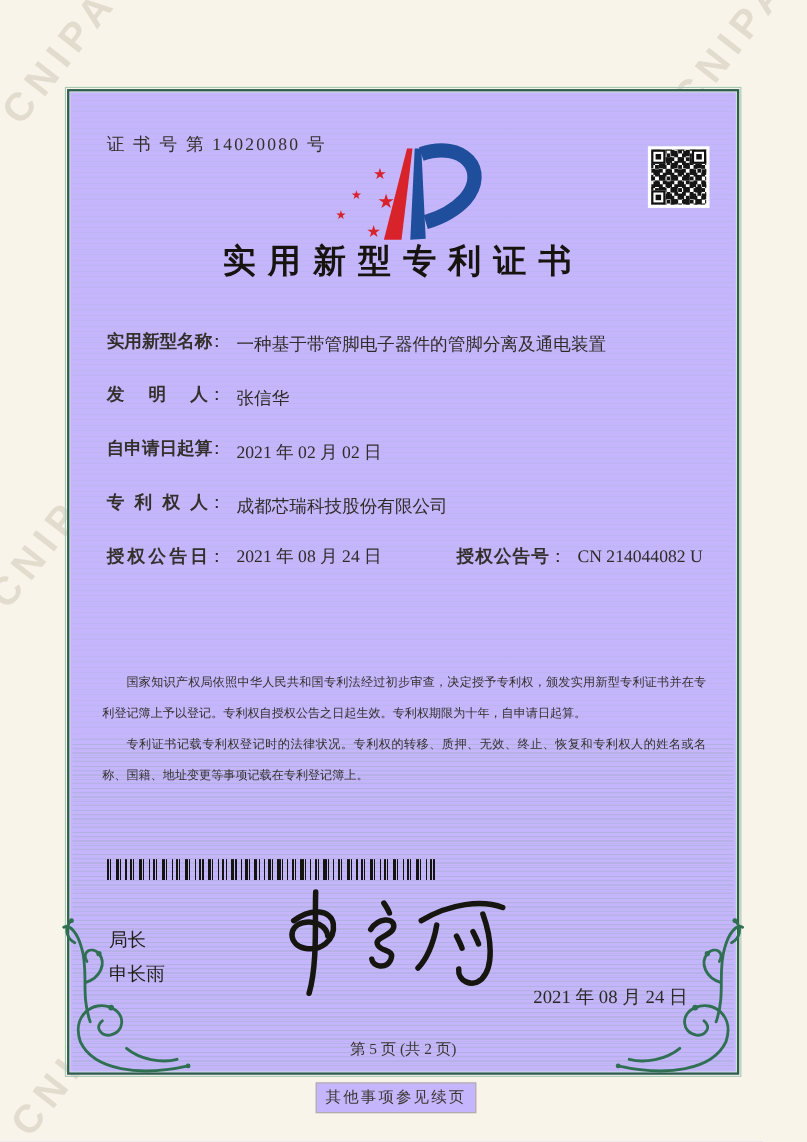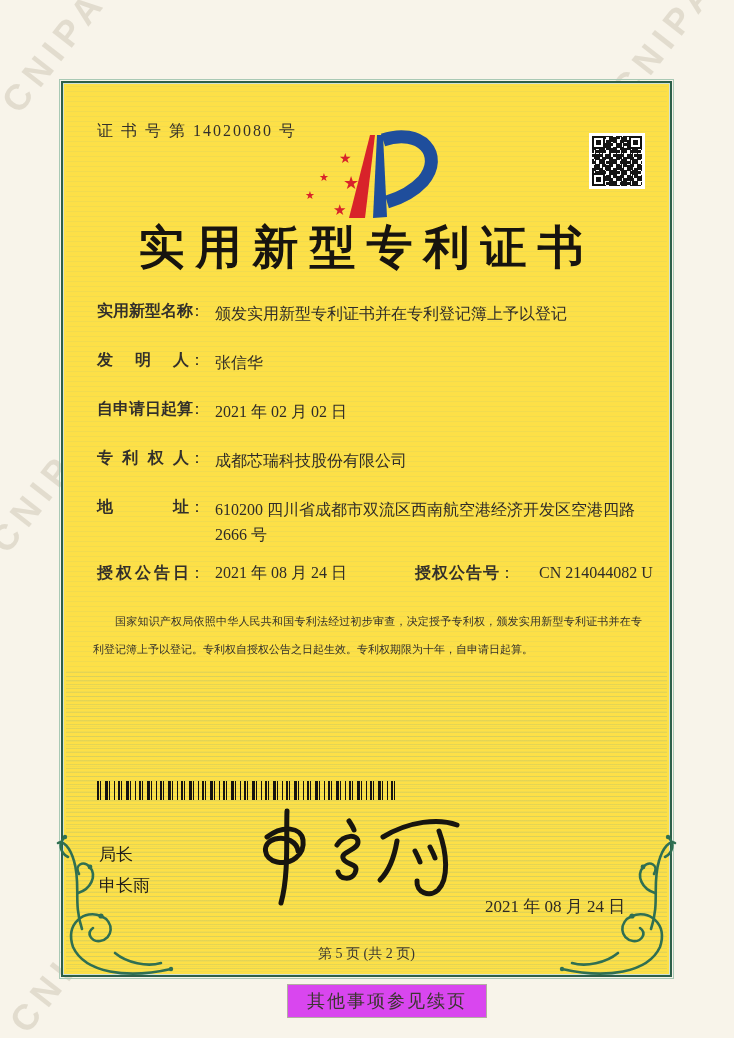--- a/index.html
+++ b/index.html
@@ -18,21 +18,21 @@
     color:rgba(176,166,143,0.30);
     transform:rotate(-52deg);
     white-space:nowrap;pointer-events:none;user-select:none;
   }
   
   .frame{
     position:absolute;left:61px;top:81px;width:611px;height:896px;
     border:2px solid #2d5f49;
     outline:1px solid #a9c9b5;outline-offset:1px;
     box-shadow:inset 0 0 0 1px #cfe2d6;
-    background:#fde047;
+    background:#c4b5fd;
     box-sizing:border-box;
   }
   .guilloche-all{
     position:absolute;inset:3px;pointer-events:none;
     background:repeating-linear-gradient(180deg,rgba(140,175,150,0.10) 0 1px,transparent 1px 5px);
   }
   .guilloche-bottom{
     position:absolute;left:3px;right:3px;bottom:3px;height:300px;pointer-events:none;
     background:repeating-linear-gradient(180deg,rgba(125,165,140,0.20) 0 1px,transparent 1px 4px);
   }
@@ -50,21 +50,21 @@
     position:relative;width:100%;height:100%;
     background:
       repeating-conic-gradient(#151515 0 25%,transparent 0 50%) 0px 0px/7px 7px,
       repeating-conic-gradient(#151515 0 25%,#ffffff 0 50%) 2px 1px/11px 11px;
   }
   .fp{position:absolute;width:9px;height:9px;border:2px solid #111;background:#fff;}
   .fp::after{content:"";position:absolute;inset:2px;background:#111;}
   .fp.tl{left:0;top:0;} .fp.tr{right:0;top:0;} .fp.bl{left:0;bottom:0;}
   .title{
     position:absolute;left:0;right:0;top:134px;text-align:center;
-    font-size:46px;font-weight:bold;letter-spacing:11px;color:#17140f;
+    font-size:30px;font-weight:bold;letter-spacing:11px;color:#17140f;
   }
   
   .fields{position:absolute;left:34px;right:30px;top:218px;font-size:16px;line-height:19px;}
   .row{margin-bottom:24px;white-space:nowrap;}
   .lab{
     display:inline-block;width:92px;vertical-align:top;
     text-align:justify;text-align-last:justify;color:#33302b;font-weight:bold;
   }
   .colon{display:inline-block;vertical-align:top;}
   .val{display:inline-block;vertical-align:top;max-width:455px;white-space:normal;line-height:25px;margin-left:6px;}
@@ -87,22 +87,22 @@
       #15130f 17px 18px,transparent 18px 21px);
   }
   .signer{position:absolute;left:36px;top:756px;font-size:17px;line-height:31px;color:#23201b;
           font-family:"Liberation Sans","DejaVu Sans",sans-serif;}
   .signature{position:absolute;left:168px;top:722px;}
   .issue-date{position:absolute;left:372px;top:812px;width:240px;text-align:center;font-size:17px;color:#2c2924;}
   .page-info{position:absolute;left:0;right:0;top:862px;text-align:center;font-size:14px;color:#3a362f;}
   
   .cont-box{
     position:absolute;left:287px;top:984px;
-    border:1px solid #b3ada0;background:#d946ef;
-    padding:4px 19px;font-size:18px;letter-spacing:2px;color:#3a362f;
+    border:1px solid #b3ada0;background:#c4b5fd;
+    padding:4px 8px;font-size:14px;letter-spacing:2px;color:#3a362f;
   }
 </style>
 </head>
 <body>
 
 <div class="page">
 
   <div class="wm" style="left:-18px;top:30px;">CNIPA</div>
   <div class="wm" style="left:592px;top:18px;">CNIPA</div>
   <div class="wm" style="left:548px;top:368px;">CNIPA</div>
@@ -165,50 +165,47 @@
         <div class="fp tr"></div>
         <div class="fp bl"></div>
       </div>
     </div>
 
     <div class="title">实用新型专利证书</div>
 
     <div class="fields">
       <div class="row">
         <span class="lab">实用新型名称</span><span class="colon">：</span>
-        <span class="val">颁发实用新型专利证书并在专利登记簿上予以登记</span>
+        <span class="val">一种基于带管脚电子器件的管脚分离及通电装置</span>
       </div>
       <div class="row">
         <span class="lab">发明人</span><span class="colon">：</span>
         <span class="val">张信华</span>
       </div>
       <div class="row">
         <span class="lab">自申请日起算</span><span class="colon">：</span>
         <span class="val">2021 年 02 月 02 日</span>
       </div>
       <div class="row">
         <span class="lab">专利权人</span><span class="colon">：</span>
         <span class="val">成都芯瑞科技股份有限公司</span>
-      </div>
-      <div class="row tall">
-        <span class="lab">地址</span><span class="colon">：</span>
-        <span class="val">610200 四川省成都市双流区西南航空港经济开发区空港四路 2666 号</span>
       </div>
       <div class="row">
         <span class="lab">授权公告日</span><span class="colon">：</span>
         <span style="margin-left:6px;">2021 年 08 月 24 日</span>
         <span class="pair2">
           <span class="lab" style="width:84px;">授权公告号</span><span class="colon">：</span>
-          <span style="margin-left:20px;">CN 214044082 U</span>
+          <span style="margin-left:6px;">CN 214044082 U</span>
         </span>
       </div>
     </div>
 
     <div class="paras">
       <p>国家知识产权局依照中华人民共和国专利法经过初步审查，决定授予专利权，颁发实用新型专利证书并在专利登记簿上予以登记。专利权自授权公告之日起生效。专利权期限为十年，自申请日起算。</p>
+      <p>专利证书记载专利权登记时的法律状况。专利权的转移、质押、无效、终止、恢复和专利权人的姓名或名称、国籍、地址变更等事项记载在专利登记簿上。</p>
     </div>
 
     <div class="barcode"></div>
 
     <div class="signer">
       <div>局长</div>
       <div>申长雨</div>
     </div>
 
     <svg class="signature" width="250" height="110" viewBox="0 0 250 110">

